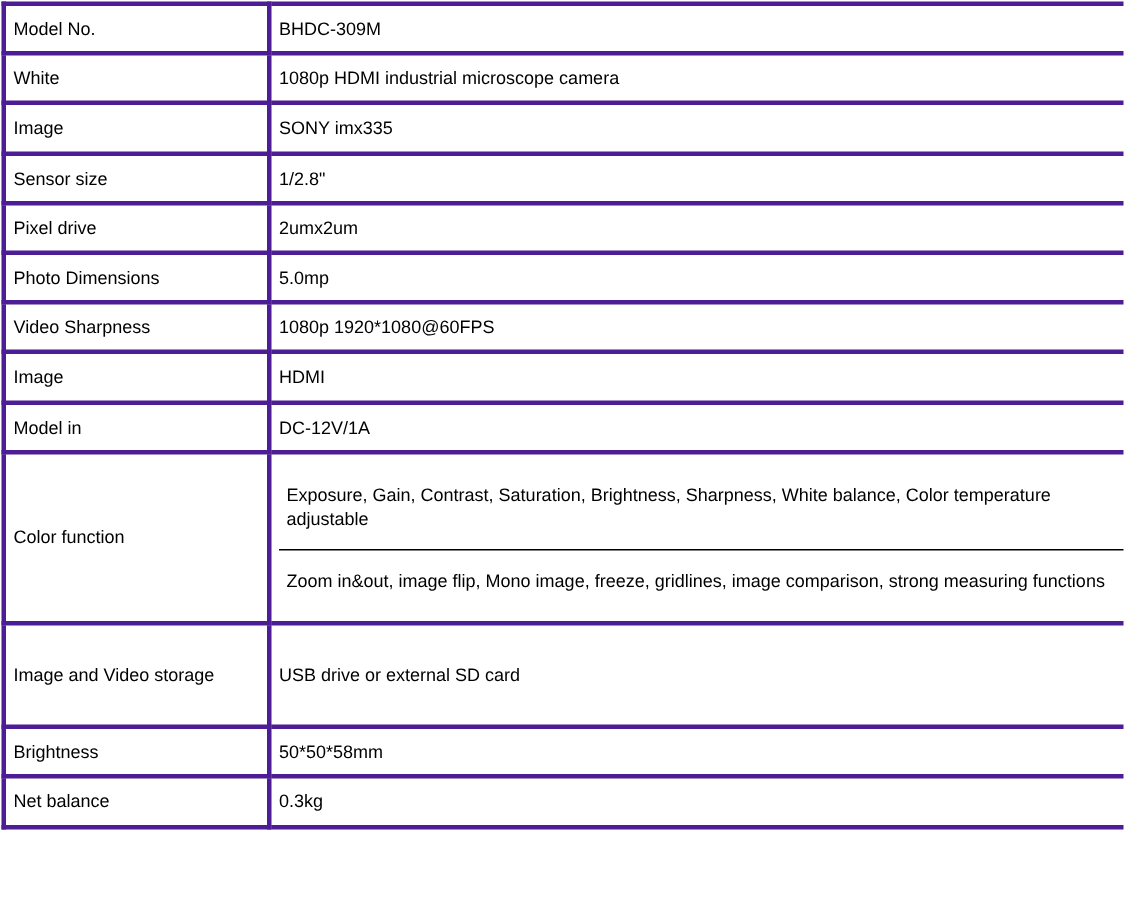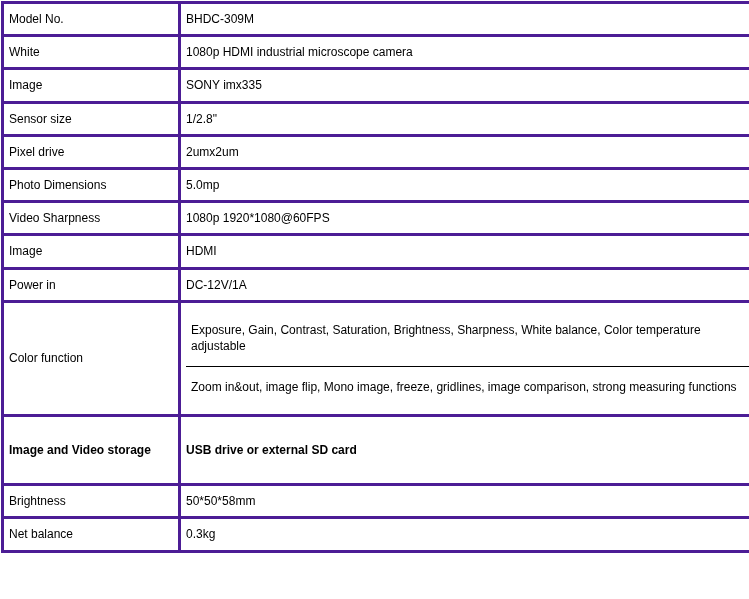--- a/index.html
+++ b/index.html
@@ -38,21 +38,20 @@
   }
   .cell-multi .sub {
     padding: 12px 10px 12px 5px;
     border-bottom: 1px solid #000000;
   }
   .cell-multi .sub:last-child {
     border-bottom: none;
   }
   .row-tall td {
     height: 52px;
-    font-weight: bold;
   }
 </style>
 </head>
 <body>
 
 <table class="spec-table">
   <tbody>
     <tr>
       <td class="col-label">Model No.</td>
       <td class="col-value">BHDC-309M</td>
@@ -79,21 +78,21 @@
     </tr>
     <tr>
       <td class="col-label">Video Sharpness</td>
       <td class="col-value">1080p 1920*1080@60FPS</td>
     </tr>
     <tr>
       <td class="col-label">Image</td>
       <td class="col-value">HDMI</td>
     </tr>
     <tr>
-      <td class="col-label">Power in</td>
+      <td class="col-label">Model in</td>
       <td class="col-value">DC-12V/1A</td>
     </tr>
     <tr>
       <td class="col-label">Color function</td>
       <td class="col-value cell-multi">
         <div class="sub">Exposure, Gain, Contrast, Saturation, Brightness, Sharpness, White balance, Color temperature adjustable</div>
         <div class="sub">Zoom in&amp;out, image flip, Mono image, freeze, gridlines, image comparison, strong measuring functions</div>
       </td>
     </tr>
     <tr class="row-tall">

